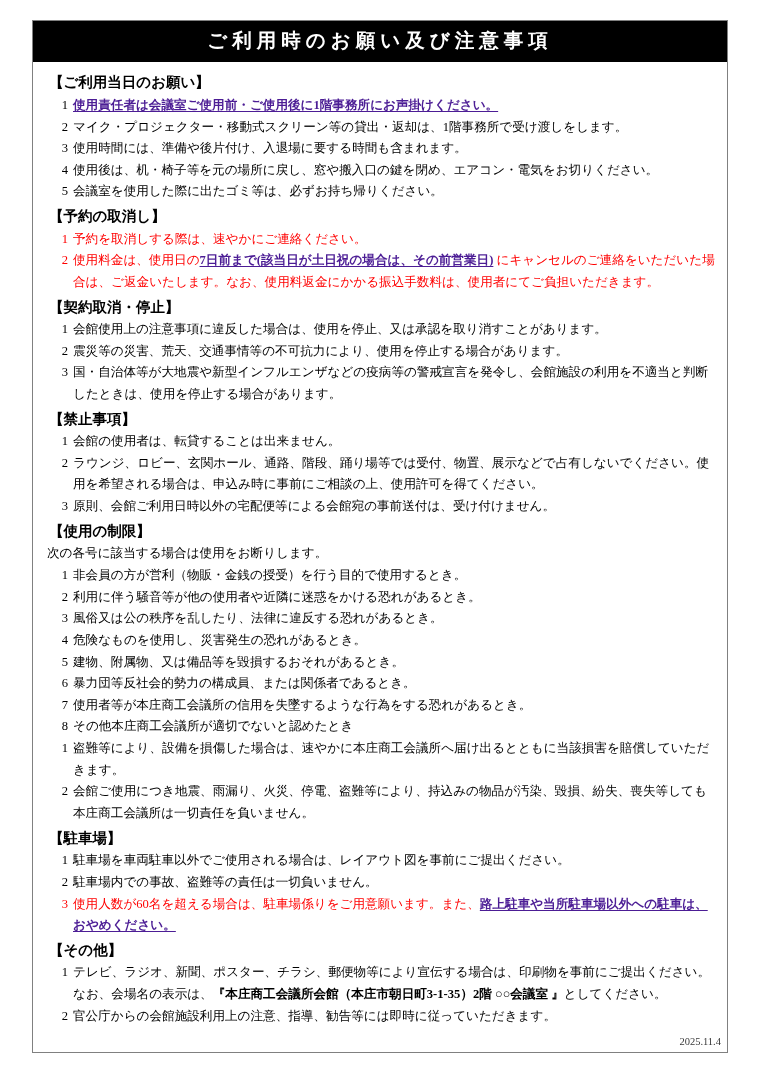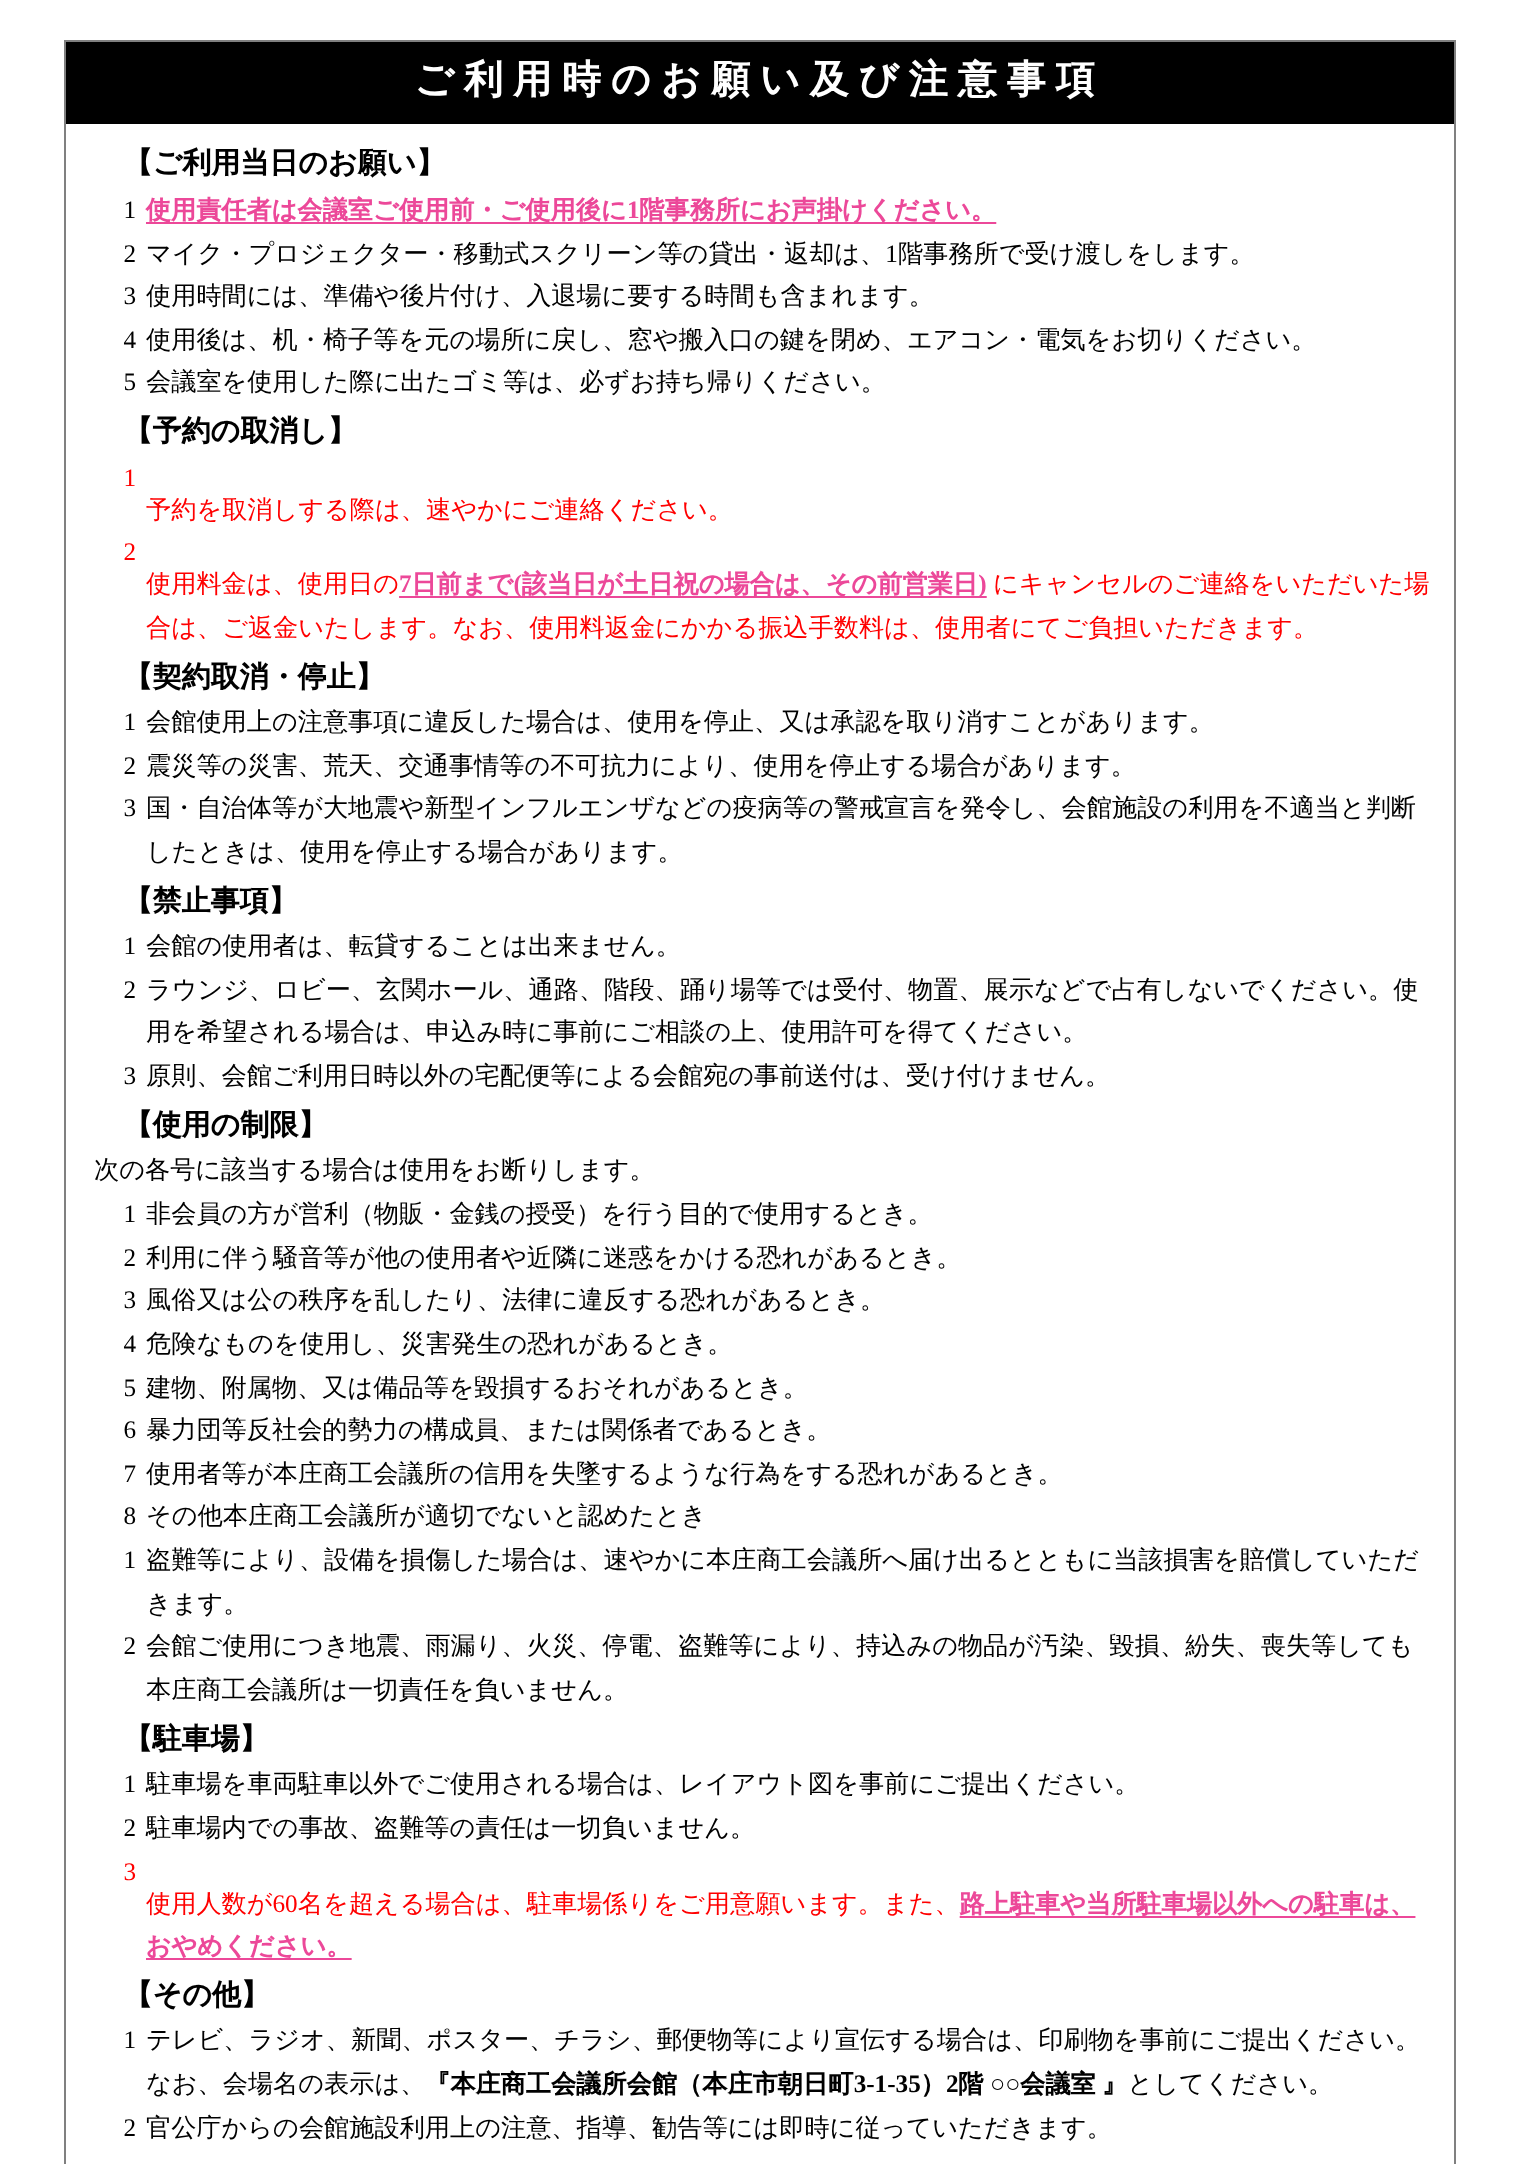--- a/index.html
+++ b/index.html
@@ -49,21 +49,21 @@
   .body-area {
     padding: 7px 12px 6px 12px;
     box-sizing: border-box;
   }
 
   
   .sec-head {
     font-size: 14.5px;
     font-weight: bold;
     line-height: 1.55;
-    margin: 2px 0 1px 17px;
+    margin: 2px 0 1px 4px;
     letter-spacing: 0px;
     font-family: "Liberation Sans", "DejaVu Sans", sans-serif;
   }
 
   
   .lead {
     font-size: 12.6px;
     line-height: 1.72;
     margin: 0 0 0 2px;
     font-family: "Liberation Serif", "DejaVu Serif", serif;
@@ -80,26 +80,26 @@
   .item .num {
     flex: 0 0 auto;
     width: 15px;
     text-align: right;
     color: #000000;
     margin-right: 5px;
   }
   .item .txt {
     flex: 1 1 auto;
   }
-  .item.red-body .txt { color: #ff0000; margin-top: 16px; }
+  .item.red-body .txt { color: #ff0000; }
   .item.red-body .num { color: #ff0000; }
 
   
   .rb {
-    color: #ec4899;
+    color: #4c1d95;
     font-weight: bold;
     text-decoration: underline;
     text-underline-offset: 2px;
   }
   .bold-ul {
     font-weight: bold;
     text-underline-offset: 2px;
   }
 
   .footer-date {

